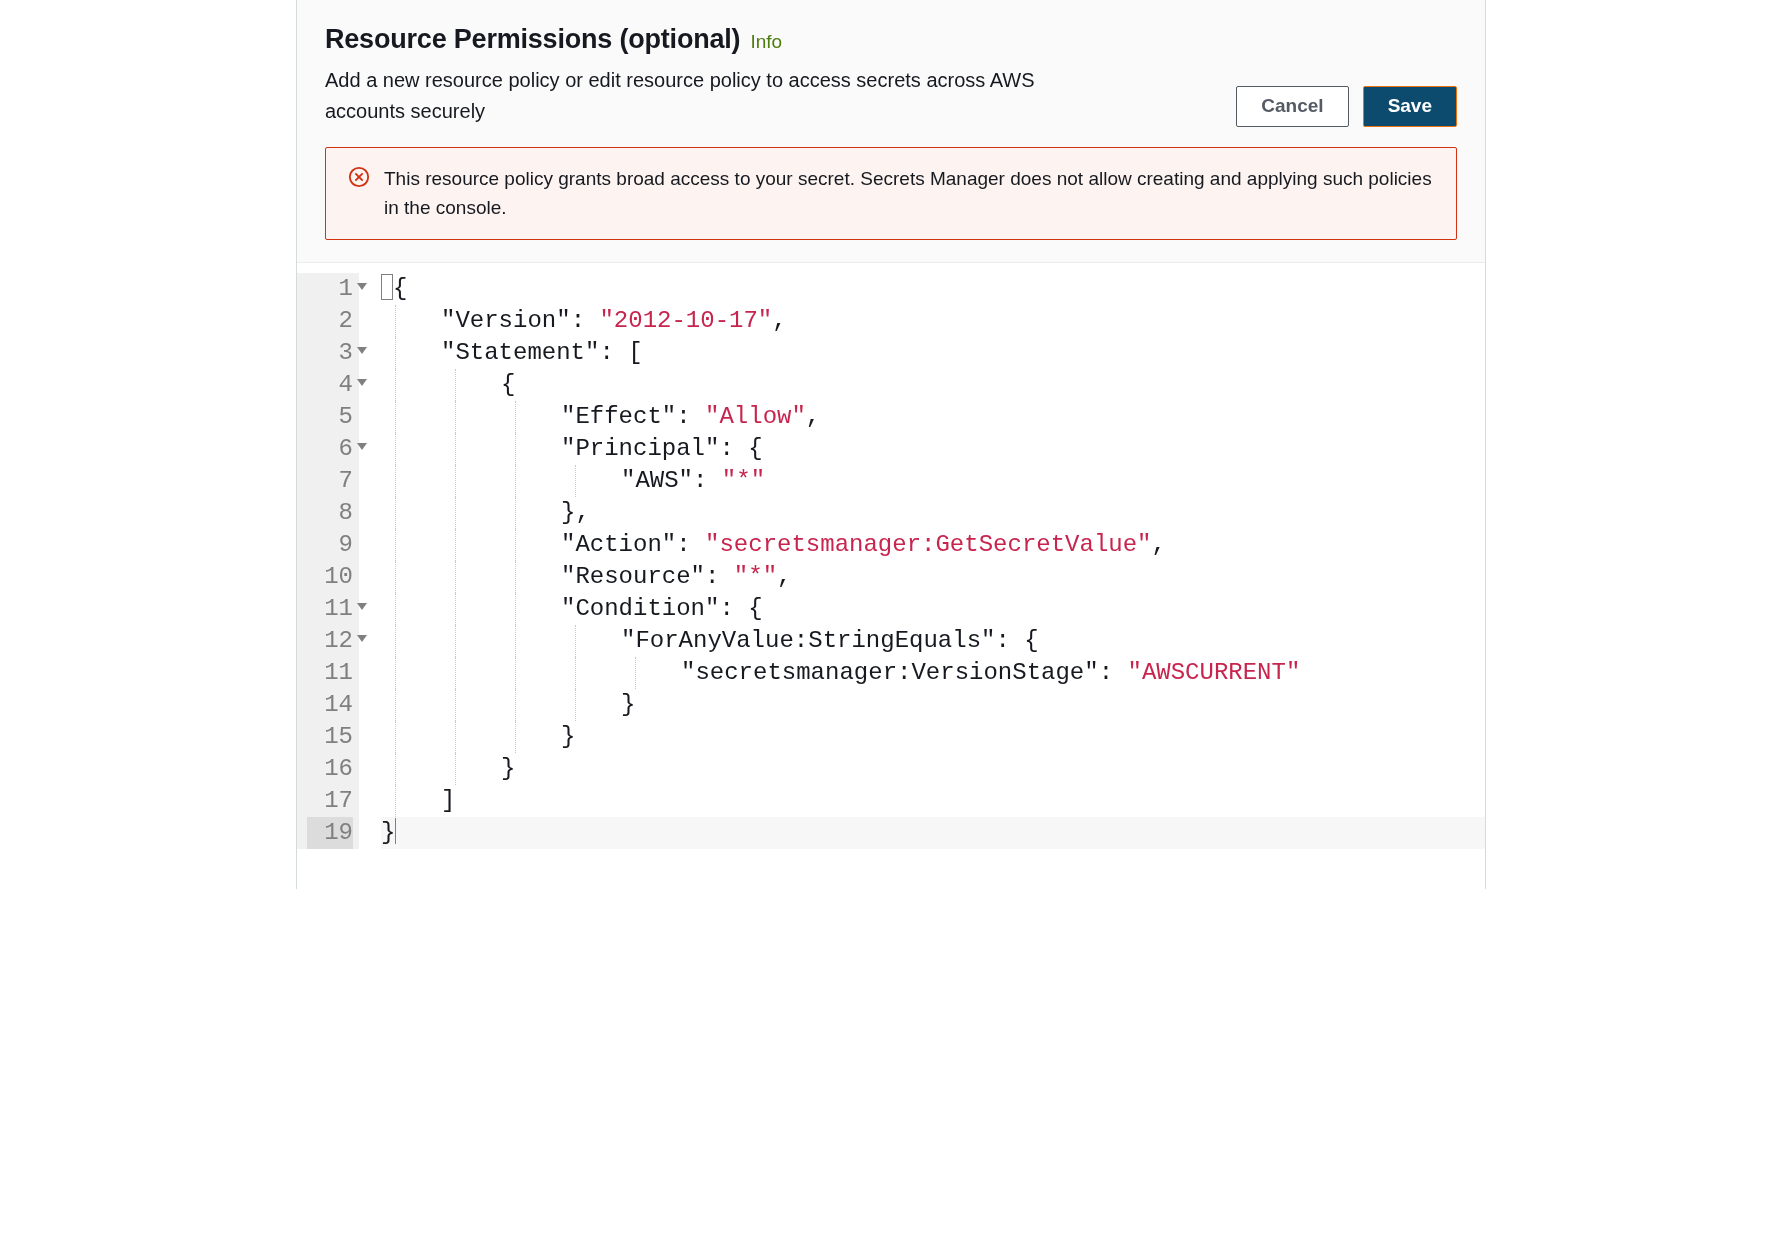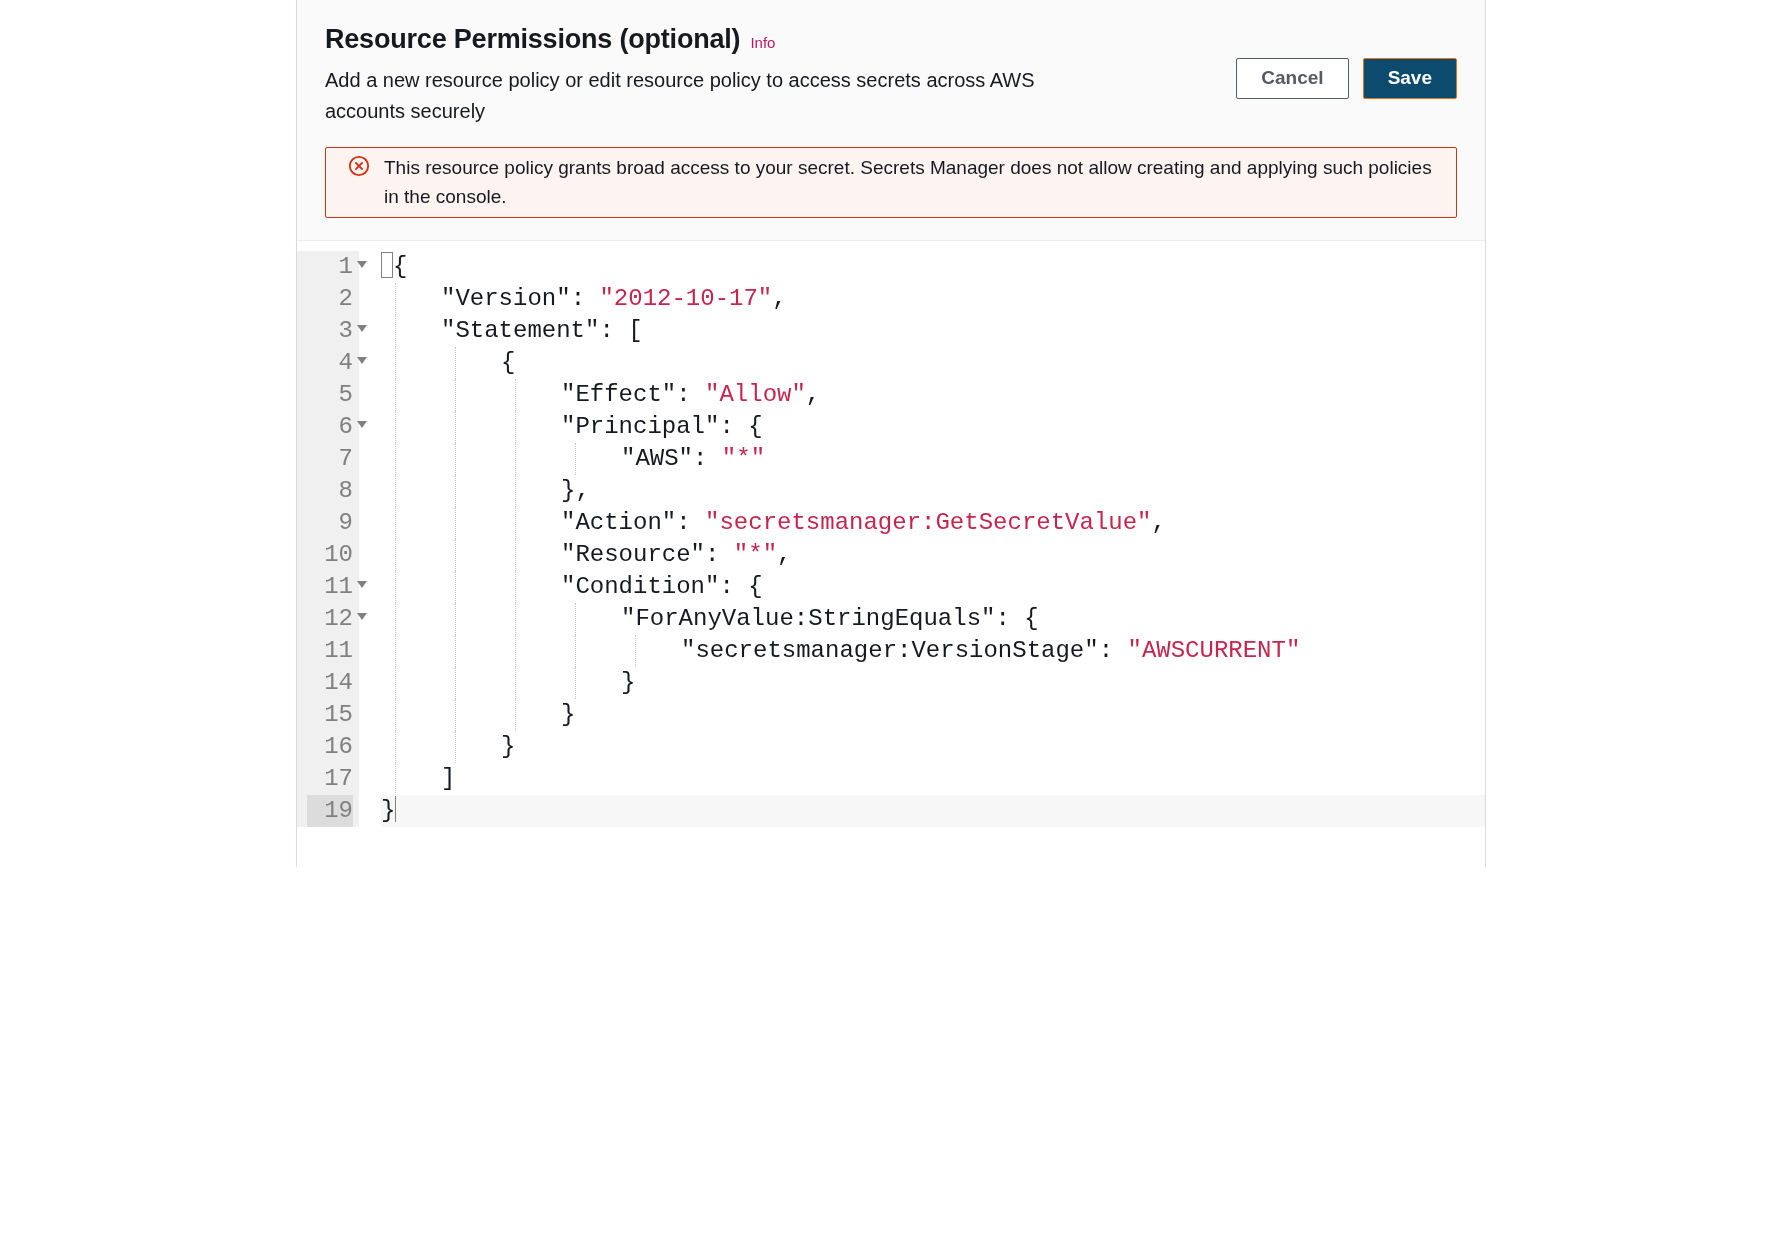--- a/index.html
+++ b/index.html
@@ -15,35 +15,35 @@
     border-left: 1px solid #d5dbdb;
     border-right: 1px solid #d5dbdb;
   }
   .panel-header {
     background: #fafafa;
     border-bottom: 1px solid #eaeded;
     padding: 24px 28px 22px 28px;
   }
   .title-row {
     display: flex;
-    align-items: center;
+    align-items: flex-end;
     gap: 12px;
   }
   .title-col { flex: 1 1 auto; min-width: 0; }
   .title-line { display: flex; align-items: baseline; gap: 10px; flex-wrap: wrap; }
   .title {
     font-size: 27px;
     font-weight: 700;
     color: #16191f;
     margin: 0;
     letter-spacing: -0.2px;
   }
   .info-link {
-    font-size: 15px;
-    color: #be185d;
+    font-size: 19px;
+    color: #4d7c0f;
     text-decoration: none;
     font-weight: 400;
   }
   .subtitle {
     margin: 10px 0 0 0;
     font-size: 20px;
     line-height: 1.55;
     color: #16191f;
     max-width: 740px;
   }
@@ -68,21 +68,21 @@
   }
   .btn-save {
     background: #0c4a6e;
     border: 1px solid #ec7211;
     color: #ffffff;
   }
   .alert {
     margin: 20px 0 0 0;
     border: 1px solid #d13212;
     background: #fdf3f1;
-    padding: 5px 22px;
+    padding: 16px 22px;
     display: flex;
     align-items: flex-start;
     gap: 14px;
     border-radius: 2px;
   }
   .alert-icon {
     flex: 0 0 auto;
     width: 22px; height: 22px;
     margin-top: 2px;
   }

